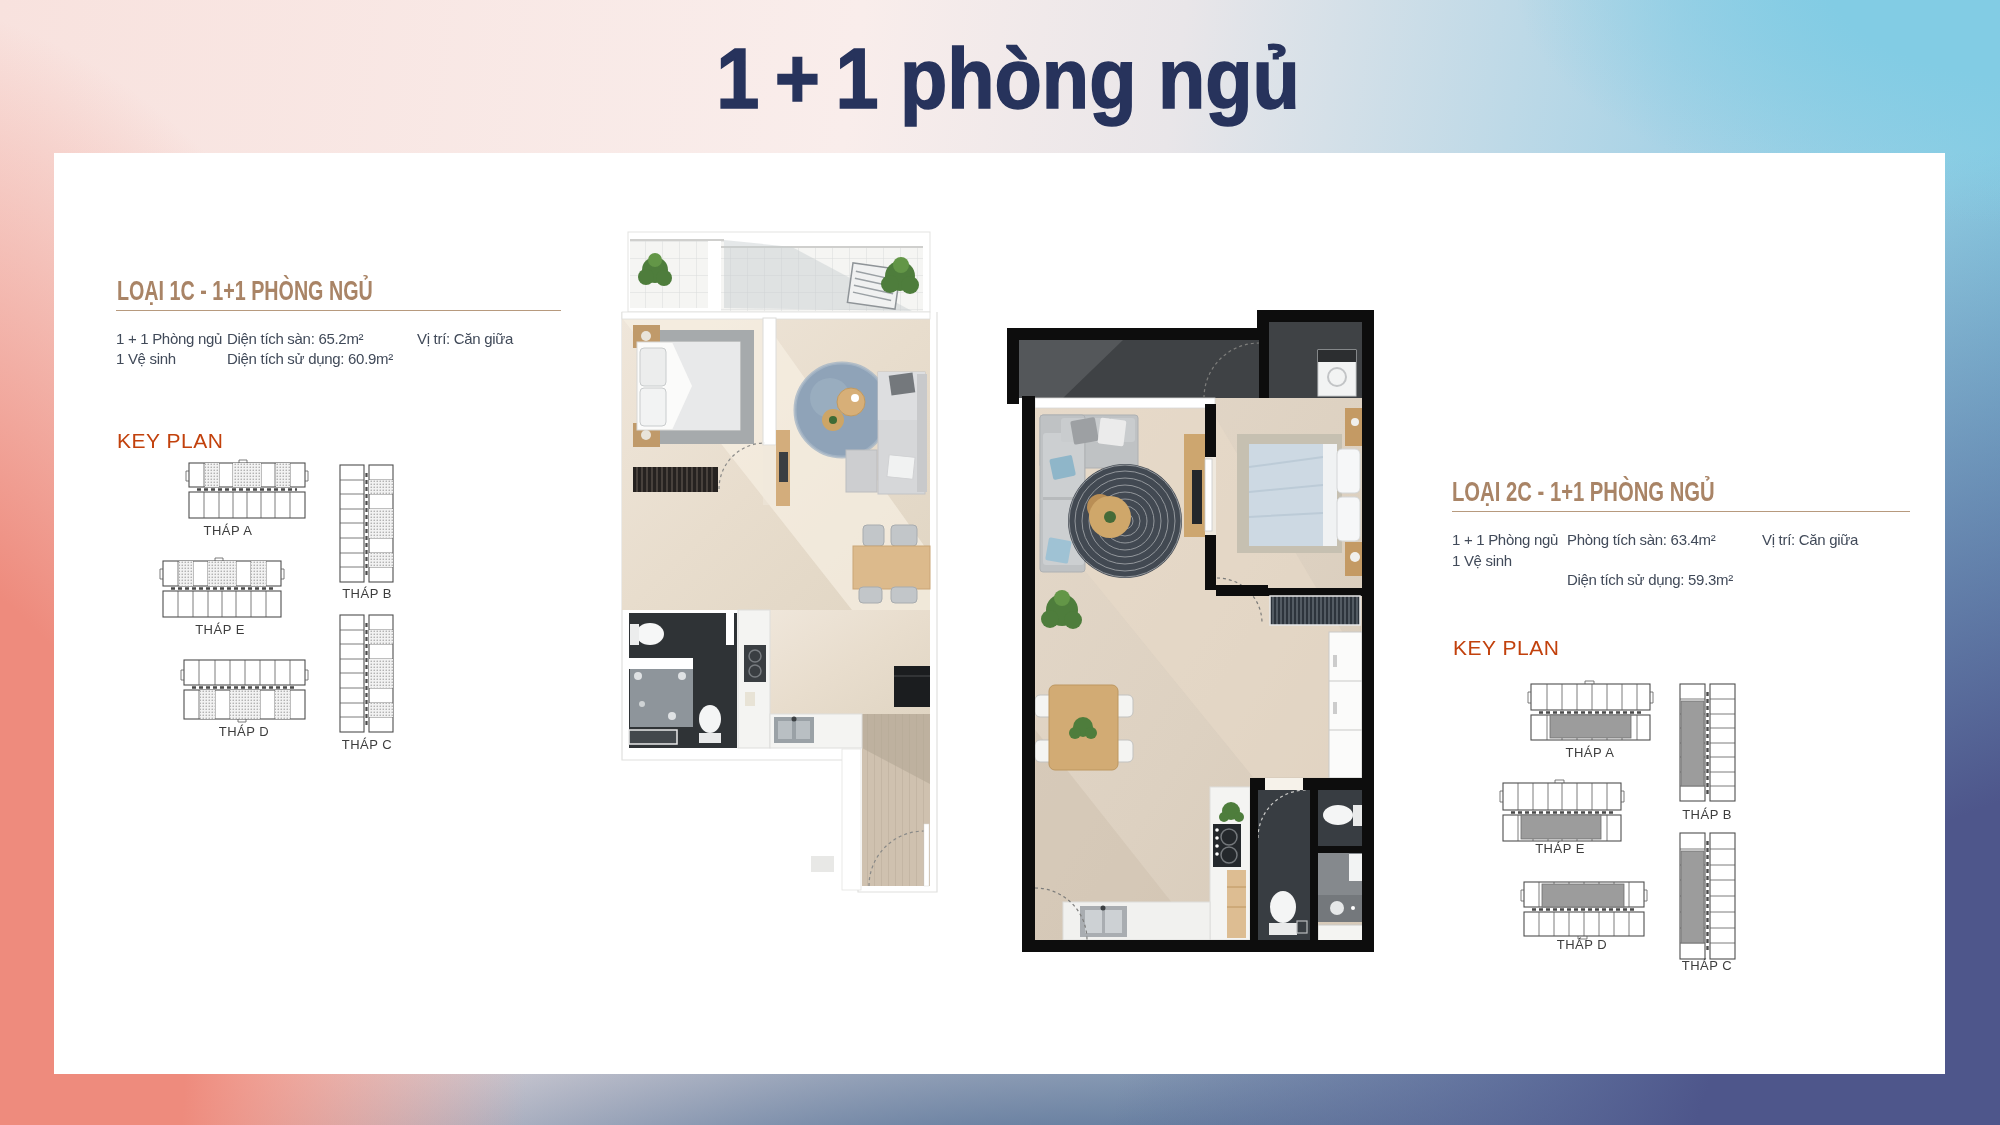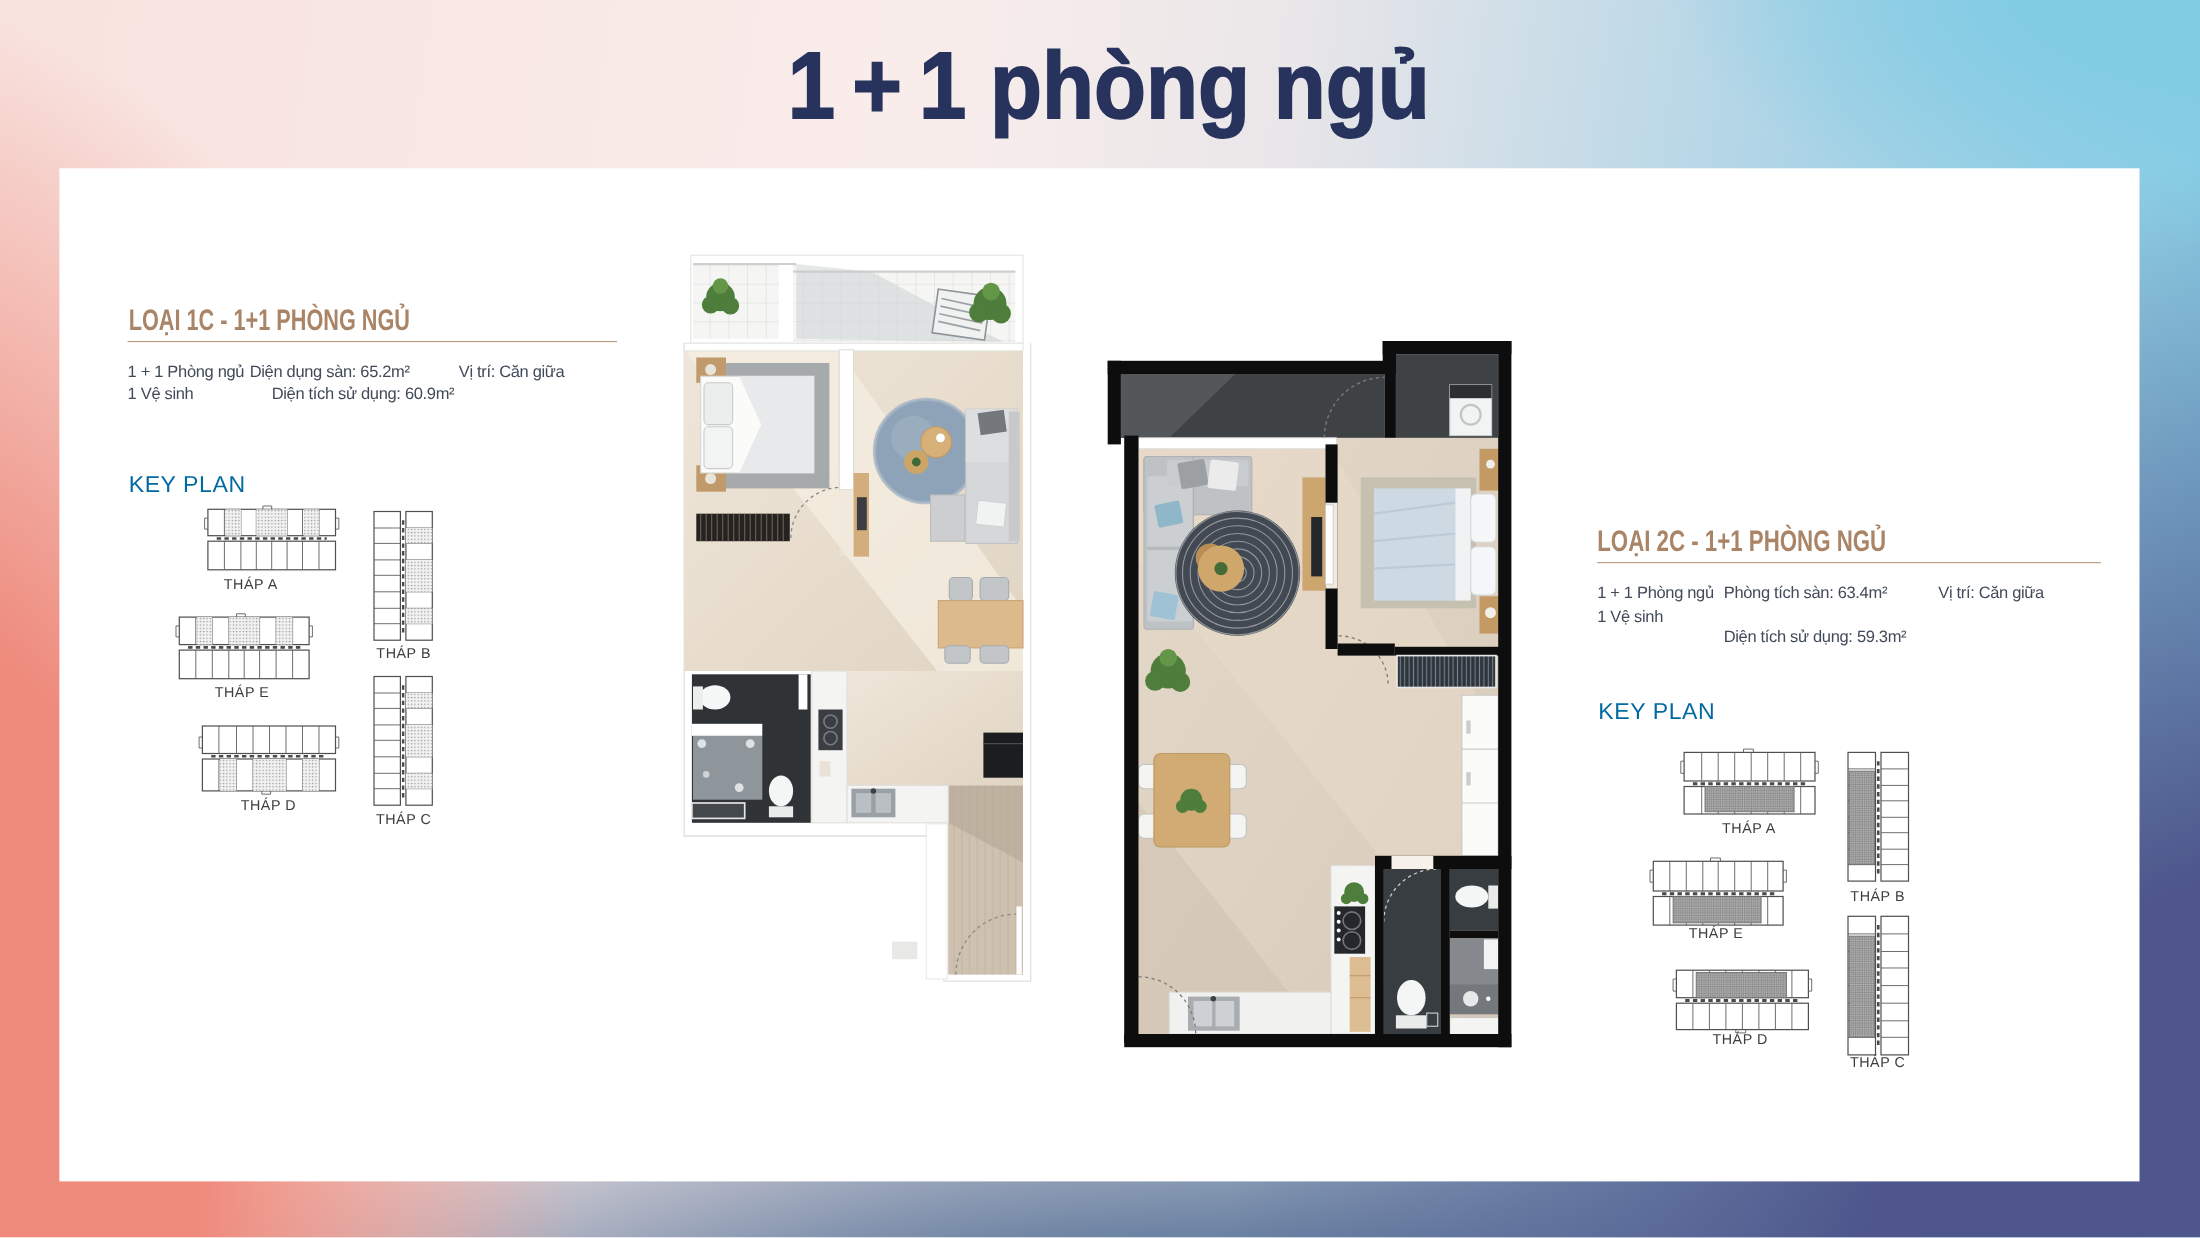--- a/index.html
+++ b/index.html
@@ -10,35 +10,35 @@
       radial-gradient(1500px 1700px at 106% 115%, rgba(78,86,139,1) 0%, rgba(78,86,139,1) 30%, rgba(78,86,139,0) 68%),
       radial-gradient(900px 1450px at -7% 95%, rgba(238,139,125,1) 0%, rgba(238,139,125,1) 36%, rgba(238,139,125,0) 74%),
       radial-gradient(1500px 700px at 55% 130%, rgba(95,120,155,1) 0%, rgba(95,120,155,1) 45%, rgba(95,120,155,0) 80%),
       linear-gradient(98deg, #f8e2de 0%, #f9edeb 40%, #e9e6e9 55%, #a9d3e6 78%, #7fcbe3 100%);
   }
   .card{position:absolute;left:54px;top:153px;width:1891px;height:921px;background:#ffffff;}
   .title{position:absolute;left:0;top:35px;width:2016px;text-align:center;font-size:86px;font-weight:bold;color:#27335c;line-height:1;transform:scaleX(0.9);-webkit-text-stroke:1.6px #27335c;}
   .h1c{position:absolute;font-weight:bold;color:#a98466;white-space:nowrap;transform-origin:0 0;}
   .rule{position:absolute;height:1px;background:#b79a7e;}
   .info{position:absolute;font-size:15px;color:#414a59;white-space:nowrap;line-height:1;letter-spacing:-0.3px;}
-  .keyplan{position:absolute;font-size:21px;color:#0369a1;letter-spacing:0.5px;line-height:1;}
+  .keyplan{position:absolute;font-size:21px;color:#c2410c;letter-spacing:0.5px;line-height:1;}
 </style>
 </head>
 <body>
 <div class="bg"></div>
 <div class="card"></div>
 <div class="title">1 + 1 phòng ngủ</div>
 
 <div class="h1c" id="hl" style="left:117px;top:276px;font-size:27px;transform:scaleX(0.73);">LOẠI 1C - 1+1 PHÒNG NGỦ</div>
 <div class="rule" style="left:116px;top:310px;width:445px;"></div>
 <div class="info" style="left:116px;top:331px;">1 + 1 Phòng ngủ</div>
-<div class="info" style="left:227px;top:331px;">Diện dụng sàn: 65.2m²</div>
+<div class="info" style="left:227px;top:331px;">Diện tích sàn: 65.2m²</div>
 <div class="info" style="left:417px;top:331px;">Vị trí: Căn giữa</div>
 <div class="info" style="left:116px;top:351px;">1 Vệ sinh</div>
-<div class="info" style="left:227px;top:351px;margin-left:20px;">Diện tích sử dụng: 60.9m²</div>
+<div class="info" style="left:227px;top:351px;">Diện tích sử dụng: 60.9m²</div>
 <div class="keyplan" style="left:117px;top:430px;">KEY PLAN</div>
 
 <div class="h1c" id="hr" style="left:1452px;top:477px;font-size:27px;transform:scaleX(0.75);">LOẠI 2C - 1+1 PHÒNG NGỦ</div>
 <div class="rule" style="left:1452px;top:511px;width:458px;"></div>
 <div class="info" style="left:1452px;top:532px;">1 + 1 Phòng ngủ</div>
 <div class="info" style="left:1567px;top:532px;">Phòng tích sàn: 63.4m²</div>
 <div class="info" style="left:1762px;top:532px;">Vị trí: Căn giữa</div>
 <div class="info" style="left:1452px;top:553px;">1 Vệ sinh</div>
 <div class="info" style="left:1567px;top:572px;">Diện tích sử dụng: 59.3m²</div>
 <div class="keyplan" style="left:1453px;top:637px;">KEY PLAN</div>

